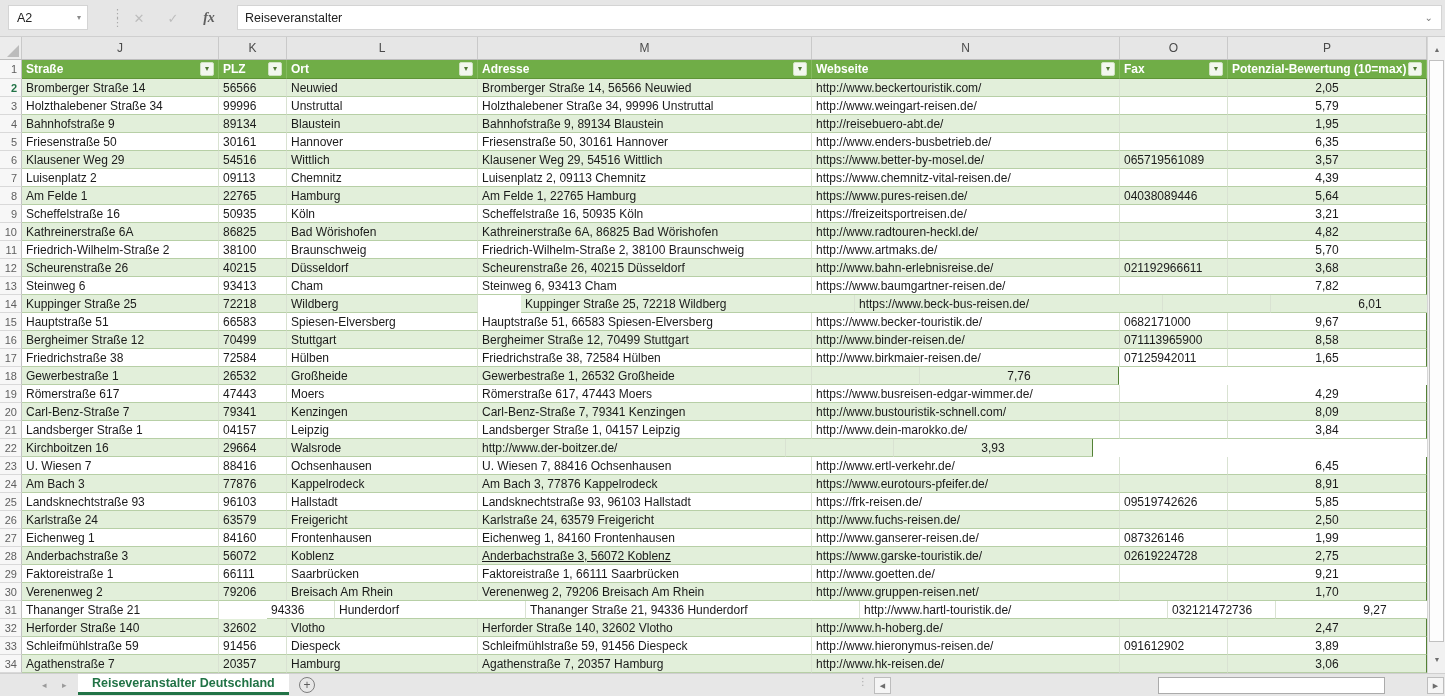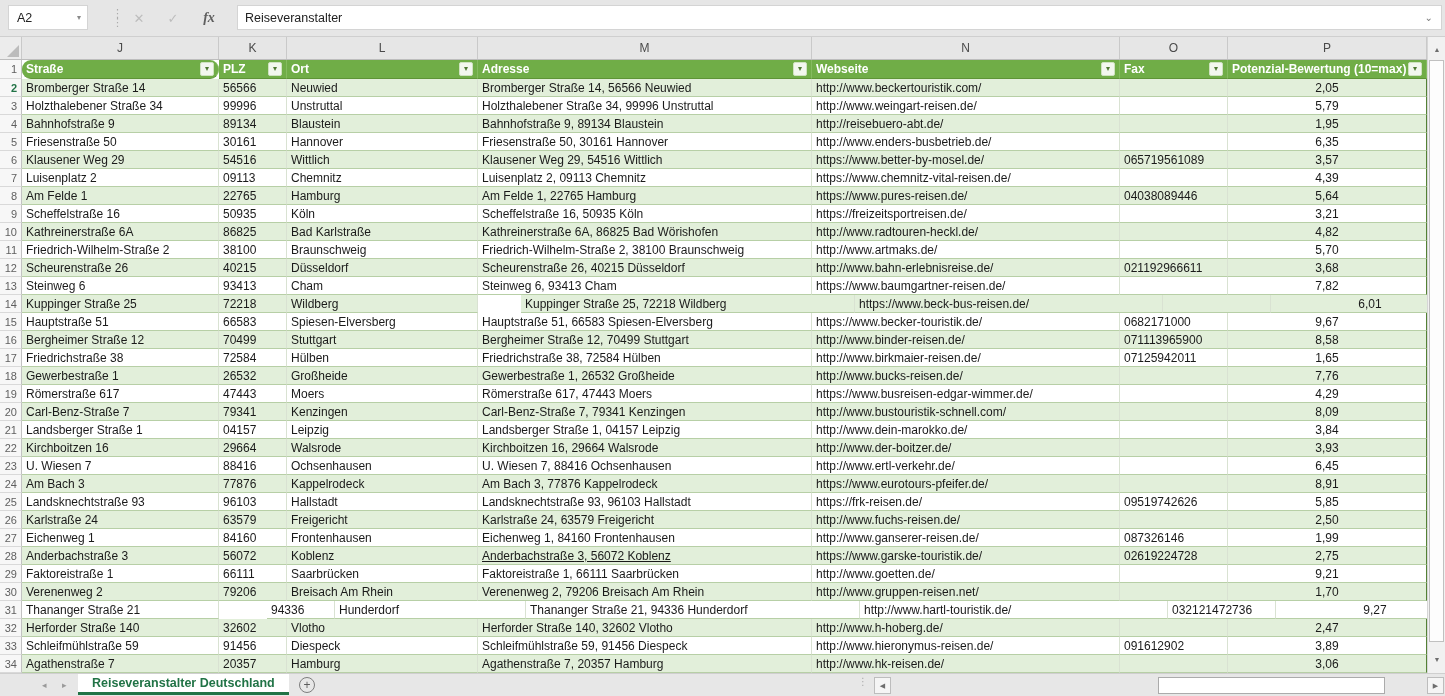--- a/index.html
+++ b/index.html
@@ -105,21 +105,21 @@
         <div class="colhead" style="width: 191px;">L</div>
         <div class="colhead" style="width: 334px;">M</div>
         <div class="colhead" style="width: 308px;">N</div>
         <div class="colhead" style="width: 108px;">O</div>
         <div class="colhead" style="width: 199px;">P</div>
         <div class="scroll-gap"></div>
     </div>
     <div class="rows">
         <div class="r hdr">
           <div class="rn">1</div>
-          <div class="c" style="width: 197px; border-radius: 9px;">
+          <div class="c" style="width: 197px;">
             <span class="lbl">Straße</span>
             <span class="filterbtn">▾</span>
           </div>
           <div class="c" style="width: 68px;">
             <span class="lbl">PLZ</span>
             <span class="filterbtn">▾</span>
           </div>
           <div class="c" style="width: 191px;">
             <span class="lbl">Ort</span>
             <span class="filterbtn">▾</span>
@@ -218,21 +218,21 @@
           <div class="c" style="width: 191px;">Köln</div>
           <div class="c" style="width: 334px;">Scheffelstraße 16, 50935 Köln</div>
           <div class="c" style="width: 308px;">https://freizeitsportreisen.de/</div>
           <div class="c" style="width: 108px;"></div>
           <div class="c center" style="width: 199px;">3,21</div>
         </div>
         <div class="r band">
           <div class="rn">10</div>
           <div class="c" style="width: 197px;">Kathreinerstraße 6A</div>
           <div class="c" style="width: 68px;">86825</div>
-          <div class="c" style="width: 191px;">Bad Karlstraße</div>
+          <div class="c" style="width: 191px;">Bad Wörishofen</div>
           <div class="c" style="width: 334px;">Kathreinerstraße 6A, 86825 Bad Wörishofen</div>
           <div class="c" style="width: 308px;">http://www.radtouren-heckl.de/</div>
           <div class="c" style="width: 108px;"></div>
           <div class="c center" style="width: 199px;">4,82</div>
         </div>
         <div class="r">
           <div class="rn">11</div>
           <div class="c" style="width: 197px;">Friedrich-Wilhelm-Straße 2</div>
           <div class="c" style="width: 68px;">38100</div>
           <div class="c" style="width: 191px;">Braunschweig</div>
@@ -300,21 +300,20 @@
           <div class="c" style="width: 308px;">http://www.birkmaier-reisen.de/</div>
           <div class="c" style="width: 108px;">07125942011</div>
           <div class="c center" style="width: 199px;">1,65</div>
         </div>
         <div class="r band">
           <div class="rn">18</div>
           <div class="c" style="width: 197px;">Gewerbestraße 1</div>
           <div class="c" style="width: 68px;">26532</div>
           <div class="c" style="width: 191px;">Großheide</div>
           <div class="c" style="width: 334px;">Gewerbestraße 1, 26532 Großheide</div>
-          <div class="c" style="width: 308px;">http://www.bucks-reisen.de/</div>
           <div class="c" style="width: 108px;"></div>
           <div class="c center" style="width: 199px;">7,76</div>
         </div>
         <div class="r">
           <div class="rn">19</div>
           <div class="c" style="width: 197px;">Römerstraße 617</div>
           <div class="c" style="width: 68px;">47443</div>
           <div class="c" style="width: 191px;">Moers</div>
           <div class="c" style="width: 334px;">Römerstraße 617, 47443 Moers</div>
           <div class="c" style="width: 308px;">https://www.busreisen-edgar-wimmer.de/</div>
@@ -339,21 +338,20 @@
           <div class="c" style="width: 334px;">Landsberger Straße 1, 04157 Leipzig</div>
           <div class="c" style="width: 308px;">http://www.dein-marokko.de/</div>
           <div class="c" style="width: 108px;"></div>
           <div class="c center" style="width: 199px;">3,84</div>
         </div>
         <div class="r band">
           <div class="rn">22</div>
           <div class="c" style="width: 197px;">Kirchboitzen 16</div>
           <div class="c" style="width: 68px;">29664</div>
           <div class="c" style="width: 191px;">Walsrode</div>
-          <div class="c" style="width: 334px;">Kirchboitzen 16, 29664 Walsrode</div>
           <div class="c" style="width: 308px;">http://www.der-boitzer.de/</div>
           <div class="c" style="width: 108px;"></div>
           <div class="c center" style="width: 199px;">3,93</div>
         </div>
         <div class="r">
           <div class="rn">23</div>
           <div class="c" style="width: 197px;">U. Wiesen 7</div>
           <div class="c" style="width: 68px;">88416</div>
           <div class="c" style="width: 191px;">Ochsenhausen</div>
           <div class="c" style="width: 334px;">U. Wiesen 7, 88416 Ochsenhausen</div>

